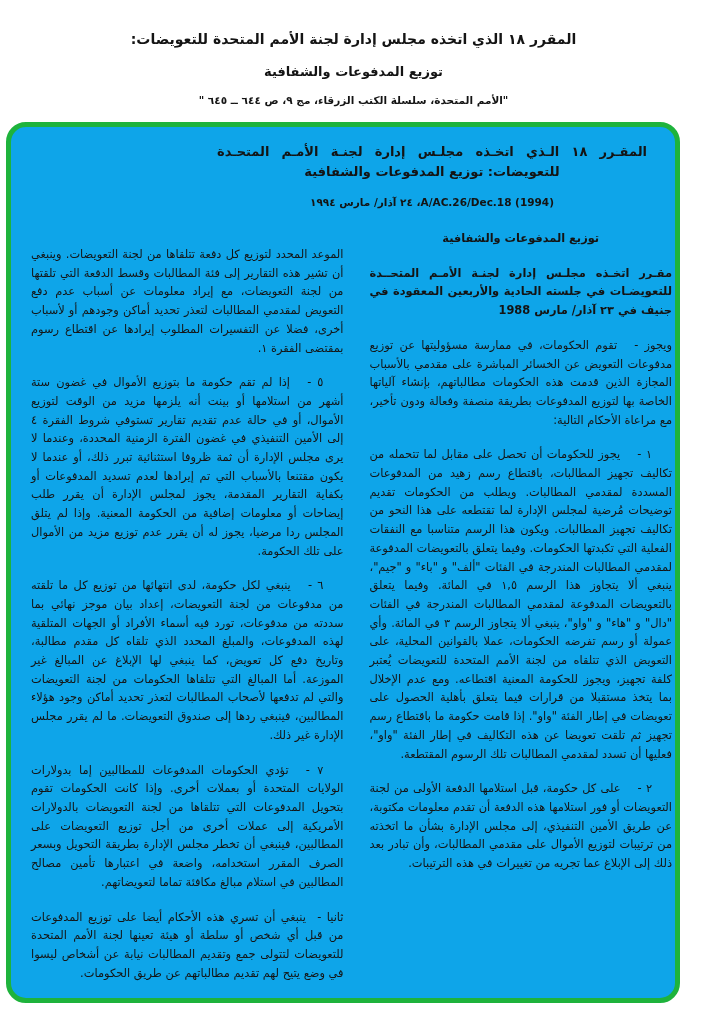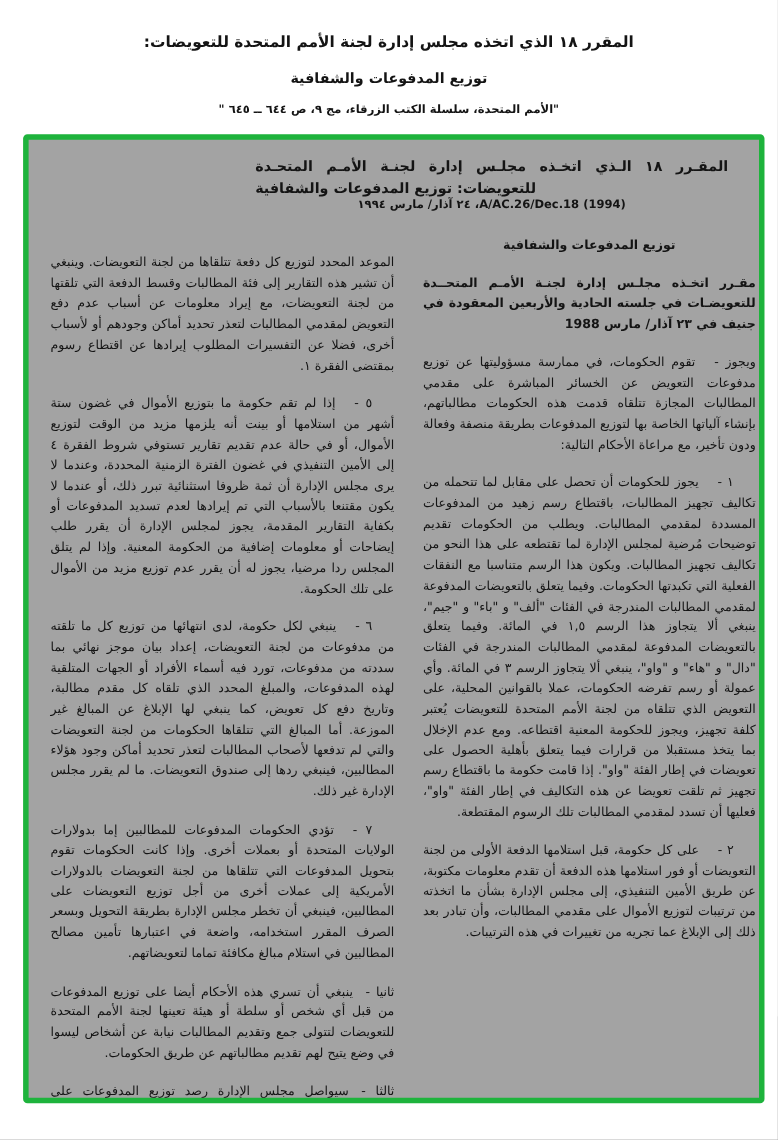--- a/index.html
+++ b/index.html
@@ -11,33 +11,33 @@
   .page{width:707px;height:924px;position:relative;background:#fff;}
 
   
   .top-header{padding-top:30px;text-align:center;direction:rtl;}
   .top-header .h1{font-size:14px;font-weight:bold;line-height:18px;}
   .top-header .h2{font-size:13px;font-weight:bold;margin-top:15px;line-height:17px;}
   .top-header .h3{font-size:10.5px;font-weight:bold;margin-top:13px;line-height:14px;}
 
   
   .doc-frame{
-    position:absolute;left:21px;top:122px;
+    position:absolute;left:6px;top:122px;
     width:674px;height:881px;box-sizing:border-box;
-    border:5px solid #1eb33c;border-radius:4px;
-    background:#a3a3a3;direction:rtl;overflow:hidden;
+    border:5px solid #1eb33c;border-radius:20px;
+    background:#0ea5e9;direction:rtl;overflow:hidden;
   }
   .doc-header{margin:16px 28px 0 0;width:430px;direction:rtl;}
   .doc-title-l1{
     font-size:13px;font-weight:bold;line-height:17px;
     text-align:justify;text-align-last:justify;
     word-spacing:2px;
   }
-  .doc-title-l2{font-size:13px;font-weight:bold;line-height:17px;text-align:left;margin-top:3px;}
-  .doc-ref{font-size:10.5px;font-weight:bold;text-align:center;direction:rtl;}
+  .doc-title-l2{font-size:13px;font-weight:bold;line-height:17px;text-align:center;margin-top:3px;}
+  .doc-ref{font-size:10.5px;font-weight:bold;text-align:center;margin-top:16px;direction:rtl;}
 
   
   .columns{
     display:flex;direction:rtl;gap:26px;
     margin-top:21px;padding:0 3px 0 20px;
   }
   .col{direction:rtl;}
   .col-right{width:305px;}
   .col-left{width:315px;}
 
@@ -74,21 +74,21 @@
       <div class="doc-ref" dir="rtl">A/AC.26/Dec.18 (1994)، ٢٤ آذار/ مارس ١٩٩٤</div>
     </div>
 
     <div class="columns">
 
       <div class="col col-right">
         <p class="sec-heading">توزيع المدفوعات والشفافية</p>
         <p class="preamble">مقـرر اتخـذه مجلـس إدارة لجنـة الأمـم المتحــدة للتعويضـات في جلسته الحادية والأربعين المعقودة في جنيف في ٢٣ آذار/ مارس 1988</p>
 
         <p class="para flush">
-          <span class="pnum wide">ويجوز -</span><span>تقوم الحكومات، في ممارسة مسؤوليتها عن توزيع مدفوعات التعويض عن الخسائر المباشرة على مقدمي المطالبات المجازة تتلقاه قدمت هذه الحكومات مطالباتهم، بإنشاء آلياتها الخاصة بها لتوزيع المدفوعات بطريقة منصفة وفعالة ودون تأخير، مع مراعاة الأحكام التالية:</span>
+          <span class="pnum wide">ويجوز -</span><span>تقوم الحكومات، في ممارسة مسؤوليتها عن توزيع مدفوعات التعويض عن الخسائر المباشرة على مقدمي بالأسباب المجازة الذين قدمت هذه الحكومات مطالباتهم، بإنشاء آلياتها الخاصة بها لتوزيع المدفوعات بطريقة منصفة وفعالة ودون تأخير، مع مراعاة الأحكام التالية:</span>
         </p>
 
         <p class="para indent">
           <span class="pnum wide">١ -</span><span>يجوز للحكومات أن تحصل على مقابل لما تتحمله من تكاليف تجهيز المطالبات، باقتطاع رسم زهيد من المدفوعات المسددة لمقدمي المطالبات. ويطلب من الحكومات تقديم توضيحات مُرضية لمجلس الإدارة لما تقتطعه على هذا النحو من تكاليف تجهيز المطالبات. ويكون هذا الرسم متناسبا مع النفقات الفعلية التي تكبدتها الحكومات. وفيما يتعلق بالتعويضات المدفوعة لمقدمي المطالبات المندرجة في الفئات "ألف" و "باء" و "جيم"، ينبغي ألا يتجاوز هذا الرسم ١,٥ في المائة. وفيما يتعلق بالتعويضات المدفوعة لمقدمي المطالبات المندرجة في الفئات "دال" و "هاء" و "واو"، ينبغي ألا يتجاوز الرسم ٣ في المائة. وأي عمولة أو رسم تفرضه الحكومات، عملا بالقوانين المحلية، على التعويض الذي تتلقاه من لجنة الأمم المتحدة للتعويضات يُعتبر كلفة تجهيز، ويجوز للحكومة المعنية اقتطاعه. ومع عدم الإخلال بما يتخذ مستقبلا من قرارات فيما يتعلق بأهلية الحصول على تعويضات في إطار الفئة "واو". إذا قامت حكومة ما باقتطاع رسم تجهيز ثم تلقت تعويضا عن هذه التكاليف في إطار الفئة "واو"، فعليها أن تسدد لمقدمي المطالبات تلك الرسوم المقتطعة.</span>
         </p>
 
         <p class="para indent">
           <span class="pnum wide">٢ -</span><span>على كل حكومة، قبل استلامها الدفعة الأولى من لجنة التعويضات أو فور استلامها هذه الدفعة أن تقدم معلومات مكتوبة، عن طريق الأمين التنفيذي، إلى مجلس الإدارة بشأن ما اتخذته من ترتيبات لتوزيع الأموال على مقدمي المطالبات، وأن تبادر بعد ذلك إلى الإبلاغ عما تجريه من تغييرات في هذه الترتيبات.</span>
         </p>
 

